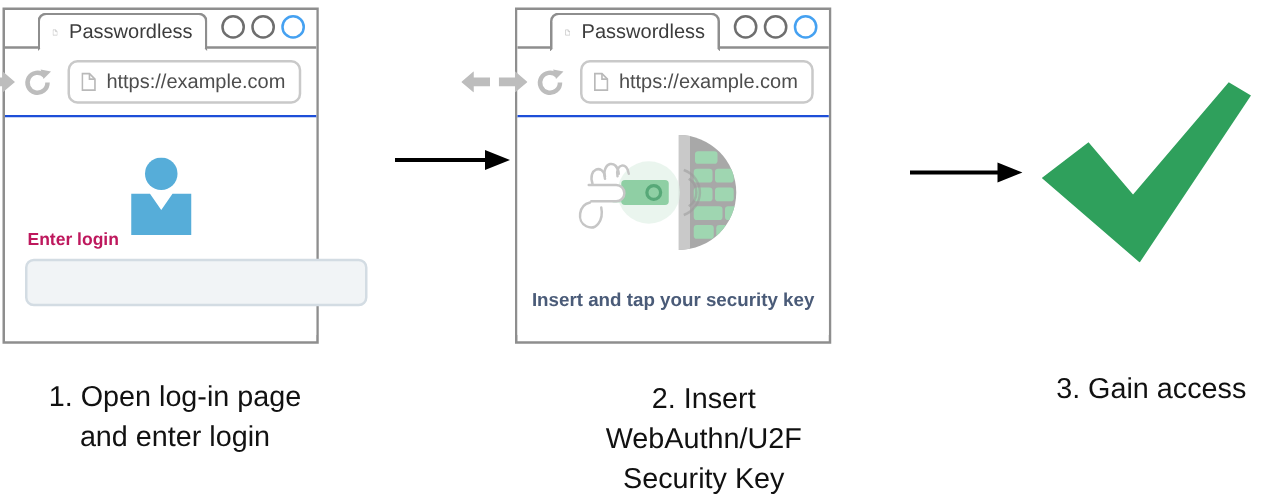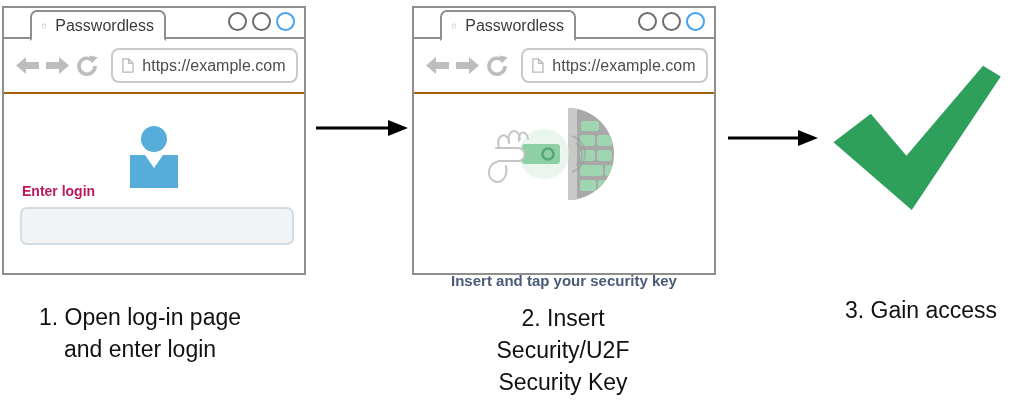--- a/index.html
+++ b/index.html
@@ -2,53 +2,53 @@
 <html><head>
 <meta charset="utf-8">
 <style>
   * { margin:0; padding:0; box-sizing:border-box; }
   html,body { background:#fff; }
   body { width:1024px; height:400px; position:relative; font-family:"Liberation Sans", sans-serif; overflow:hidden; }
 
   .stage { position:absolute; inset:0; }
 
   
-  .bwin { position:absolute; top:6px; width:304px; height:269px; background:#fff; border:2px solid #8e8e8e; }
+  .bwin { position:absolute; top:6px; width:253px; height:269px; background:#fff; border:2px solid #8e8e8e; }
   .bwin.w1 { left:2px; }
   .bwin.w2 { left:412px; }
 
   .chrome-top { position:relative; height:31px; border-bottom:2px solid #8e8e8e; background:#fff; }
   .tab { position:absolute; left:26px; top:2px; height:31px; width:136px; background:#fff;
          border:2px solid #8e8e8e; border-bottom:2px solid #fff; border-radius:7px 7px 0 0;
          display:flex; align-items:center; gap:9px; padding:0 10px; z-index:2; }
   .tab-title { font-size:16px; color:#3c3c3c; white-space:nowrap; }
   .win-circles { position:absolute; right:9px; top:4px; display:flex; gap:5px; }
   .wcirc { width:19px; height:19px; border-radius:50%; border:2px solid #6e6e6e; background:#fff; }
   .wcirc.active { border-color:#45a1f1; }
 
-  .toolbar { height:55px; border-bottom:2px solid #a16207; display:flex; align-items:center; padding:0 12px; gap:7px; background:#fff; }
+  .toolbar { height:55px; border-bottom:2px solid #1d4ed8; display:flex; align-items:center; padding:0 12px; gap:7px; background:#fff;justify-content:flex-end; }
   .nav-ic { flex:0 0 auto; display:block; }
   .urlbar { flex:1; height:35px; margin-left:6px; border:2px solid #c9c9c9; border-radius:8px;
             display:flex; align-items:center; gap:8px; padding:0 9px; background:#fff; }
   .url-text { font-size:16px; color:#4d4d4d; white-space:nowrap; border:none; outline:none; width:100%;
               font-family:"Liberation Sans", sans-serif; background:transparent; }
 
   .content { position:relative; height:174px; background:#fff; }
 
   
   .person-svg { position:absolute; left:50%; transform:translateX(-50%); top:32px; }
   .login-label { position:absolute; left:18px; top:89px; font-size:14px; font-weight:bold; color:#be185d; }
   .login-input { position:absolute; left:16px; top:113px; width:274px; height:38px;
                  background:#f1f4f6; border:2px solid #d3dce3; border-radius:7px; font-size:15px; padding:0 10px;
                  font-family:"Liberation Sans", sans-serif; color:#333; outline:none; }
 
   
   .key-illustration { position:absolute; left:50%; transform:translateX(-50%); top:8px; }
   .key-message { position:absolute; left:0; right:0; top:138px; text-align:center;
-                 font-size:15px; font-weight:bold; color:#4a5b78;margin-top:40px; }
+                 font-size:15px; font-weight:bold; color:#4a5b78; }
 
   
   .flow-arrow { position:absolute; }
   .arrow-1 { left:314px; top:117px; }
   .arrow-2 { left:726px; top:127px; }
   .check-svg { position:absolute; left:833px; top:64px; }
 
   
   .caption { position:absolute; text-align:center; font-size:23px; line-height:32px; color:#111; }
   .cap-1 { left:0px;   top:301px; width:280px; }
@@ -203,20 +203,20 @@
   <svg class="check-svg" width="170" height="146" viewBox="0 0 190 164">
     <polygon points="0,88 42,56 82,103 168,2 188,14 88,164" fill="#2fa05c"></polygon>
   </svg>
 
   <div class="caption cap-1">
     <span>1. Open log-in page</span>
     <span>and enter login</span>
   </div>
   <div class="caption cap-2">
     <span>2. Insert</span>
-    <span>Security/U2F</span>
+    <span>WebAuthn/U2F</span>
     <span>Security Key</span>
   </div>
   <div class="caption cap-3">
     <span>3. Gain access</span>
   </div>
 
 </div>
 
 </body></html>

